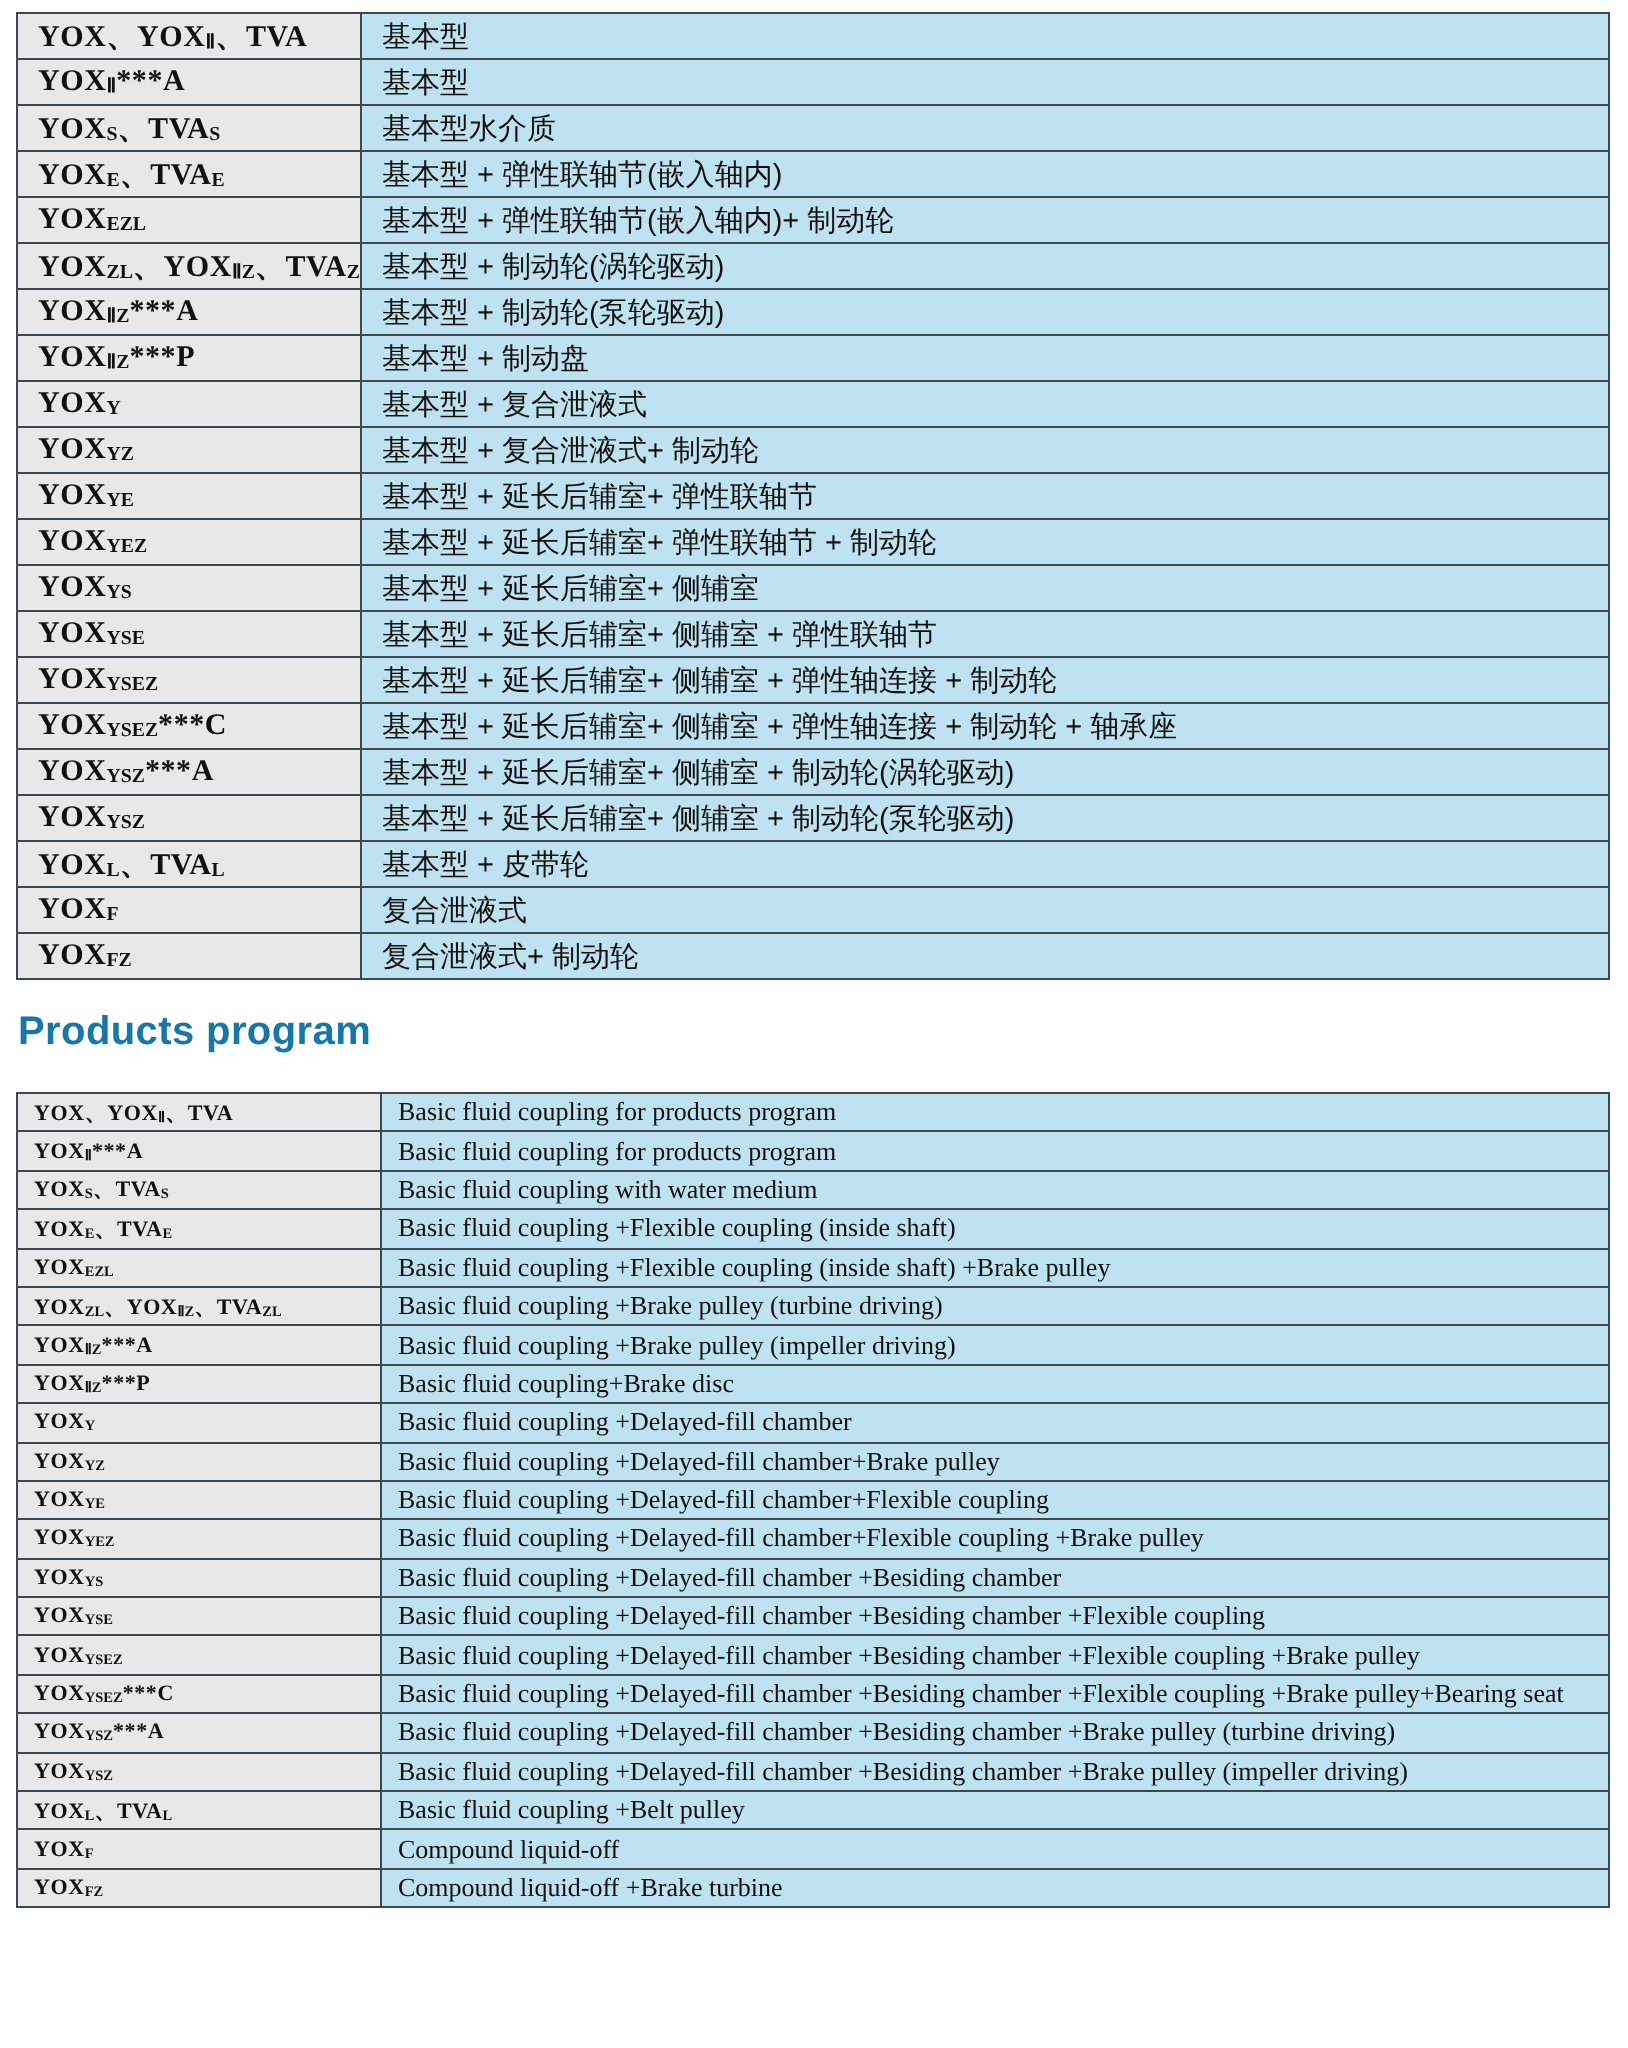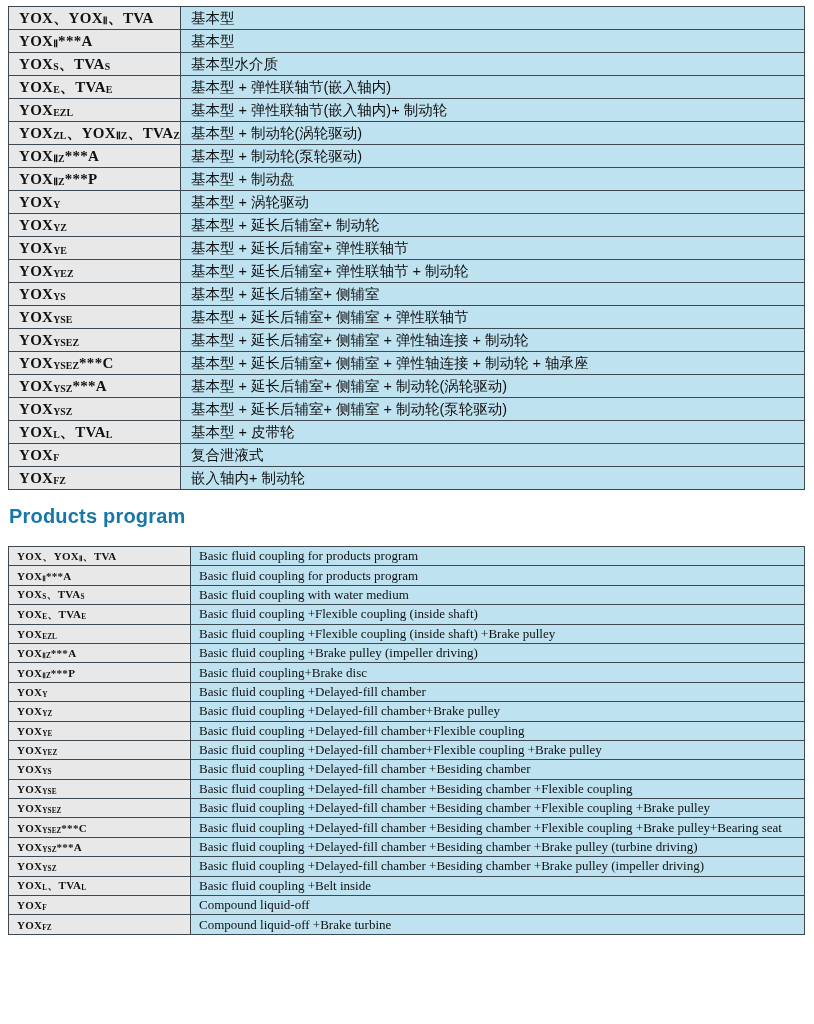--- a/index.html
+++ b/index.html
@@ -105,26 +105,26 @@
           <td class="desc-cell">基本型 + 制动轮(泵轮驱动)</td>
         </tr>
 
         <tr>
           <td class="model-cell">YOX<sub>ⅡZ</sub>***P</td>
           <td class="desc-cell">基本型 + 制动盘</td>
         </tr>
 
         <tr>
           <td class="model-cell">YOX<sub>Y</sub></td>
-          <td class="desc-cell">基本型 + 涡轮驱动</td>
+          <td class="desc-cell">基本型 + 复合泄液式</td>
         </tr>
 
         <tr>
           <td class="model-cell">YOX<sub>YZ</sub></td>
-          <td class="desc-cell">基本型 + 延长后辅室+ 制动轮</td>
+          <td class="desc-cell">基本型 + 复合泄液式+ 制动轮</td>
         </tr>
 
         <tr>
           <td class="model-cell">YOX<sub>YE</sub></td>
           <td class="desc-cell">基本型 + 延长后辅室+ 弹性联轴节</td>
         </tr>
 
         <tr>
           <td class="model-cell">YOX<sub>YEZ</sub></td>
           <td class="desc-cell">基本型 + 延长后辅室+ 弹性联轴节 + 制动轮</td>
@@ -165,21 +165,21 @@
           <td class="desc-cell">基本型 + 皮带轮</td>
         </tr>
 
         <tr>
           <td class="model-cell">YOX<sub>F</sub></td>
           <td class="desc-cell">复合泄液式</td>
         </tr>
 
         <tr>
           <td class="model-cell">YOX<sub>FZ</sub></td>
-          <td class="desc-cell">嵌入轴内+ 制动轮</td>
+          <td class="desc-cell">复合泄液式+ 制动轮</td>
         </tr>
       </tbody>
   </table>
 
 
   <h2 class="heading">Products program</h2>
 
   <table class="english-table">
     <tbody>
 
@@ -201,20 +201,24 @@
         <tr>
           <td class="model-cell">YOX<sub>E</sub>、TVA<sub>E</sub></td>
           <td class="desc-cell">Basic fluid coupling +Flexible coupling (inside shaft)</td>
         </tr>
 
         <tr>
           <td class="model-cell">YOX<sub>EZL</sub></td>
           <td class="desc-cell">Basic fluid coupling +Flexible coupling (inside shaft) +Brake pulley</td>
         </tr>
 
+        <tr>
+          <td class="model-cell">YOX<sub>ZL</sub>、YOX<sub>ⅡZ</sub>、TVA<sub>ZL</sub></td>
+          <td class="desc-cell">Basic fluid coupling +Brake pulley (turbine driving)</td>
+        </tr>
 
         <tr>
           <td class="model-cell">YOX<sub>ⅡZ</sub>***A</td>
           <td class="desc-cell">Basic fluid coupling +Brake pulley (impeller driving)</td>
         </tr>
 
         <tr>
           <td class="model-cell">YOX<sub>ⅡZ</sub>***P</td>
           <td class="desc-cell">Basic fluid coupling+Brake disc</td>
         </tr>
@@ -264,21 +268,21 @@
           <td class="desc-cell">Basic fluid coupling +Delayed-fill chamber +Besiding chamber +Brake pulley (turbine driving)</td>
         </tr>
 
         <tr>
           <td class="model-cell">YOX<sub>YSZ</sub></td>
           <td class="desc-cell">Basic fluid coupling +Delayed-fill chamber +Besiding chamber +Brake pulley (impeller driving)</td>
         </tr>
 
         <tr>
           <td class="model-cell">YOX<sub>L</sub>、TVA<sub>L</sub></td>
-          <td class="desc-cell">Basic fluid coupling +Belt inside</td>
+          <td class="desc-cell">Basic fluid coupling +Belt pulley</td>
         </tr>
 
         <tr>
           <td class="model-cell">YOX<sub>F</sub></td>
           <td class="desc-cell">Compound liquid-off</td>
         </tr>
 
         <tr>
           <td class="model-cell">YOX<sub>FZ</sub></td>
           <td class="desc-cell">Compound liquid-off +Brake turbine</td>

